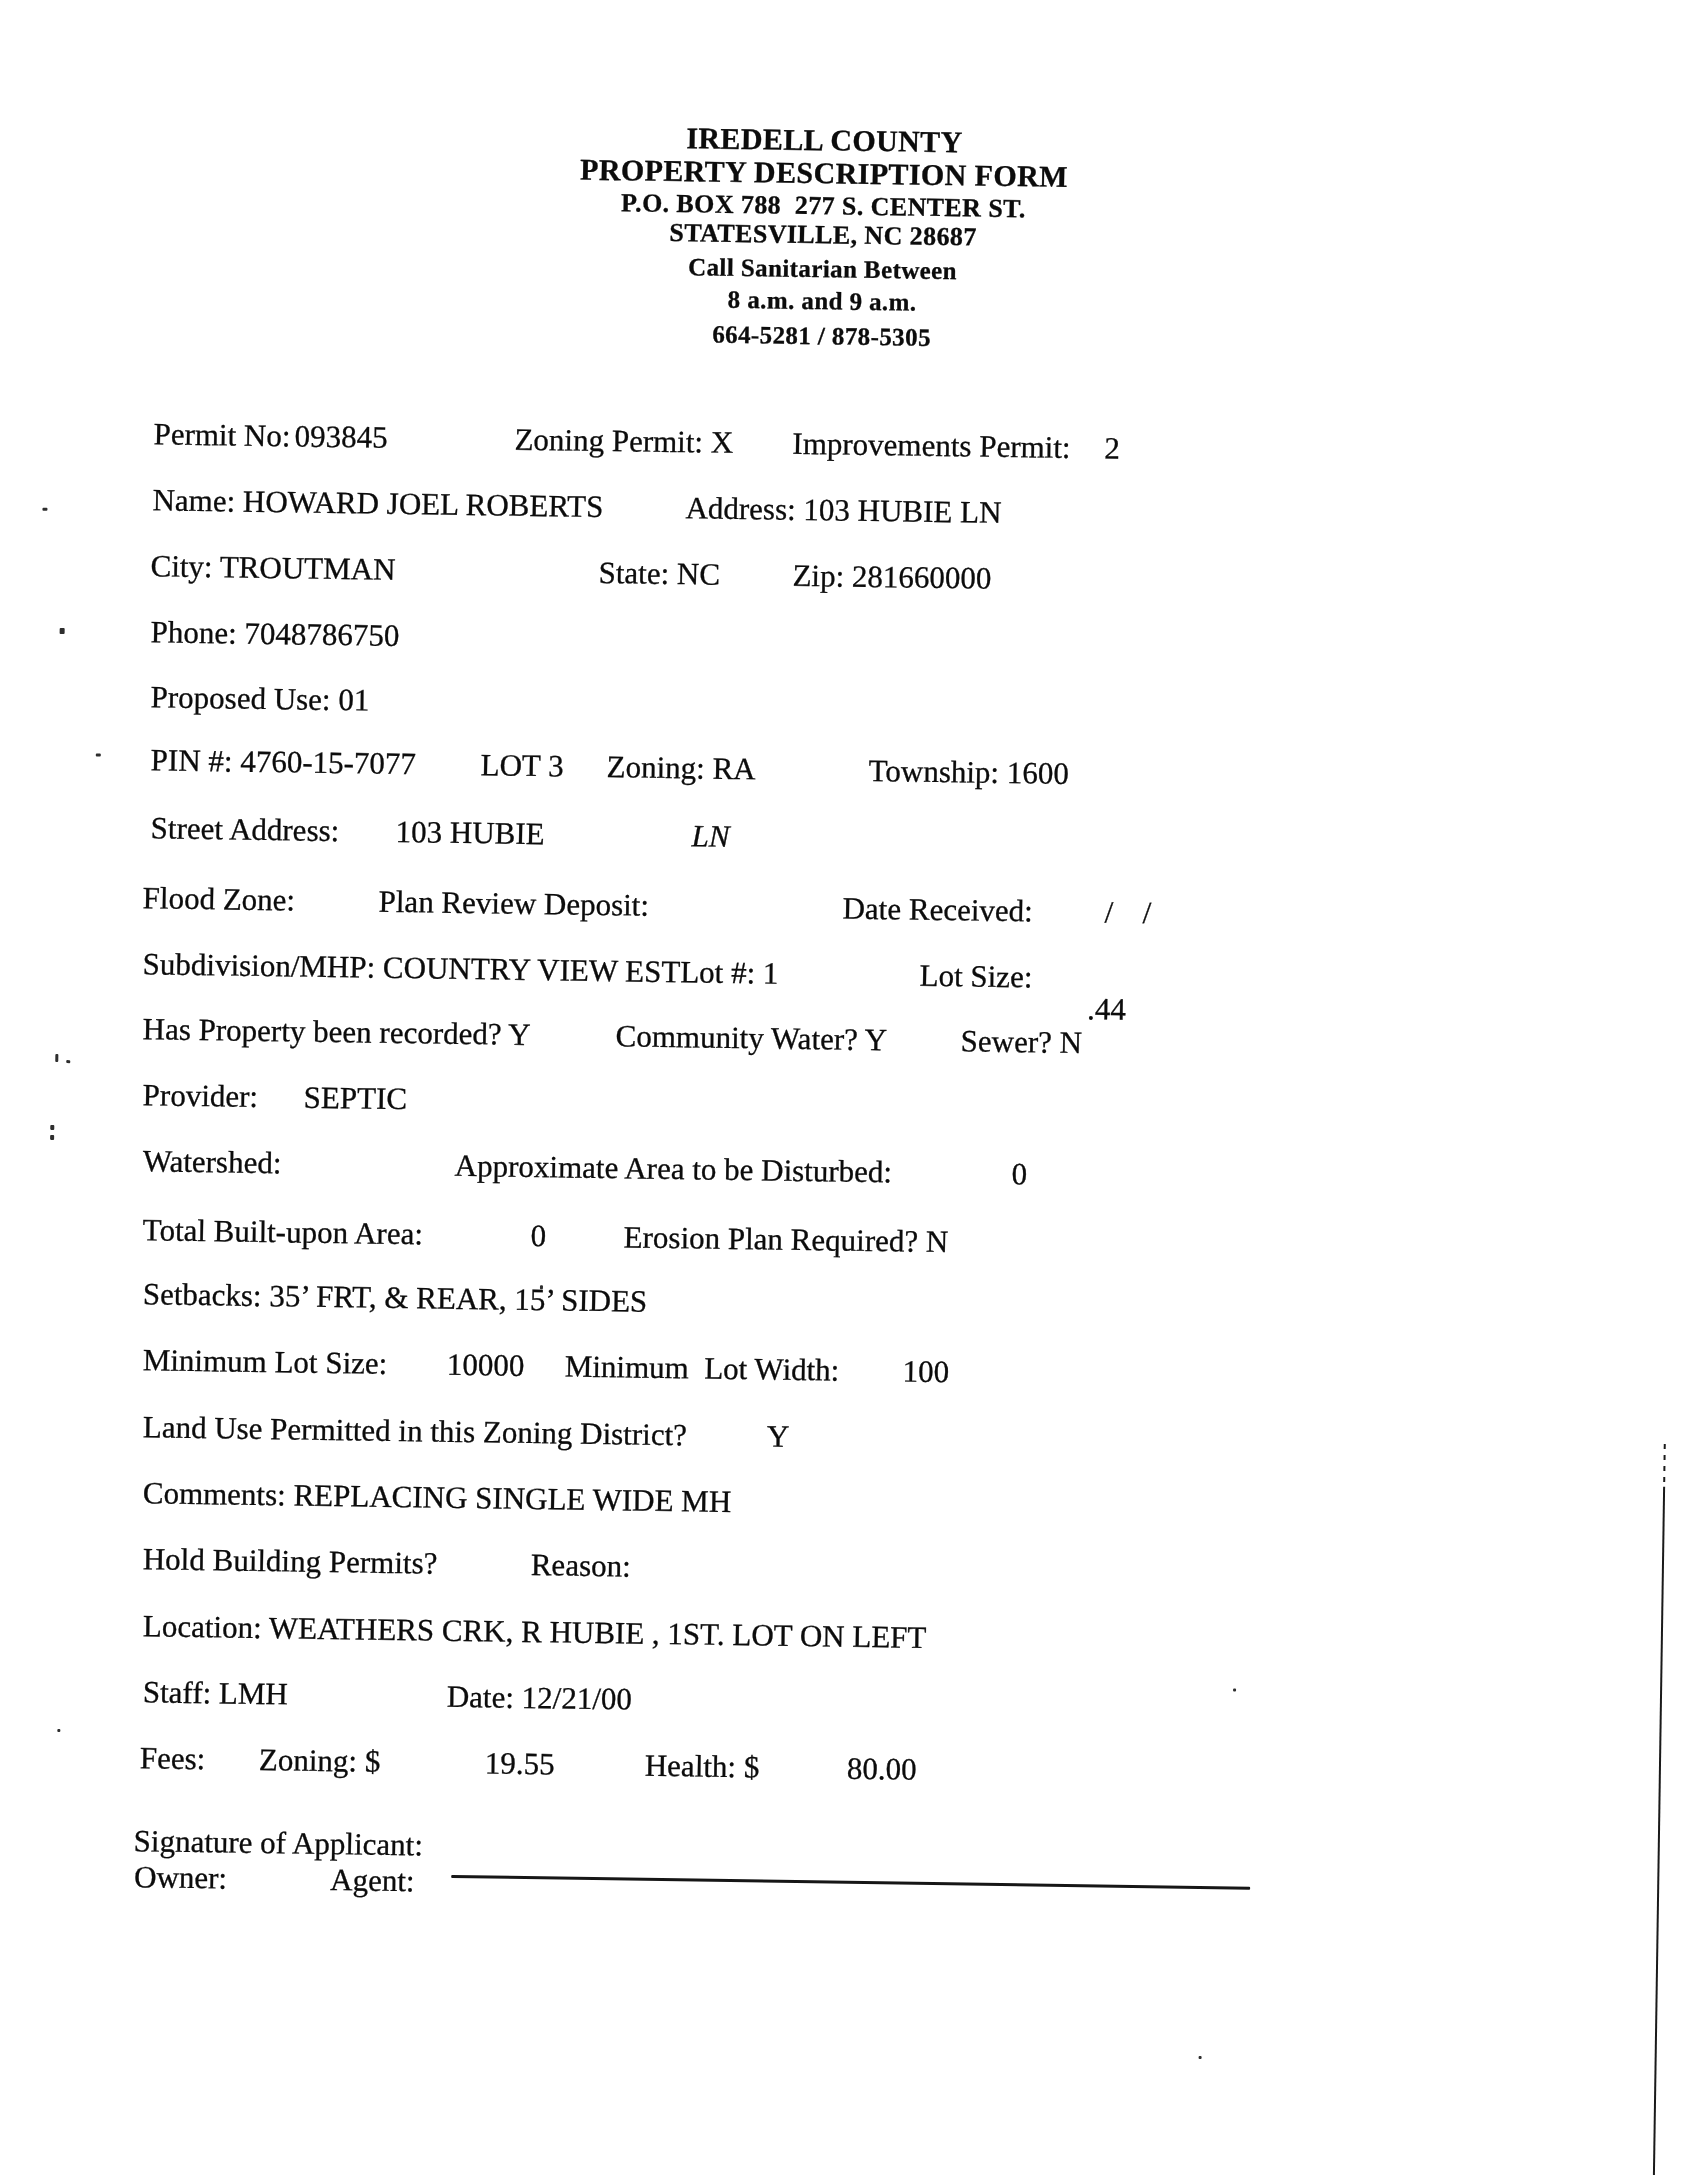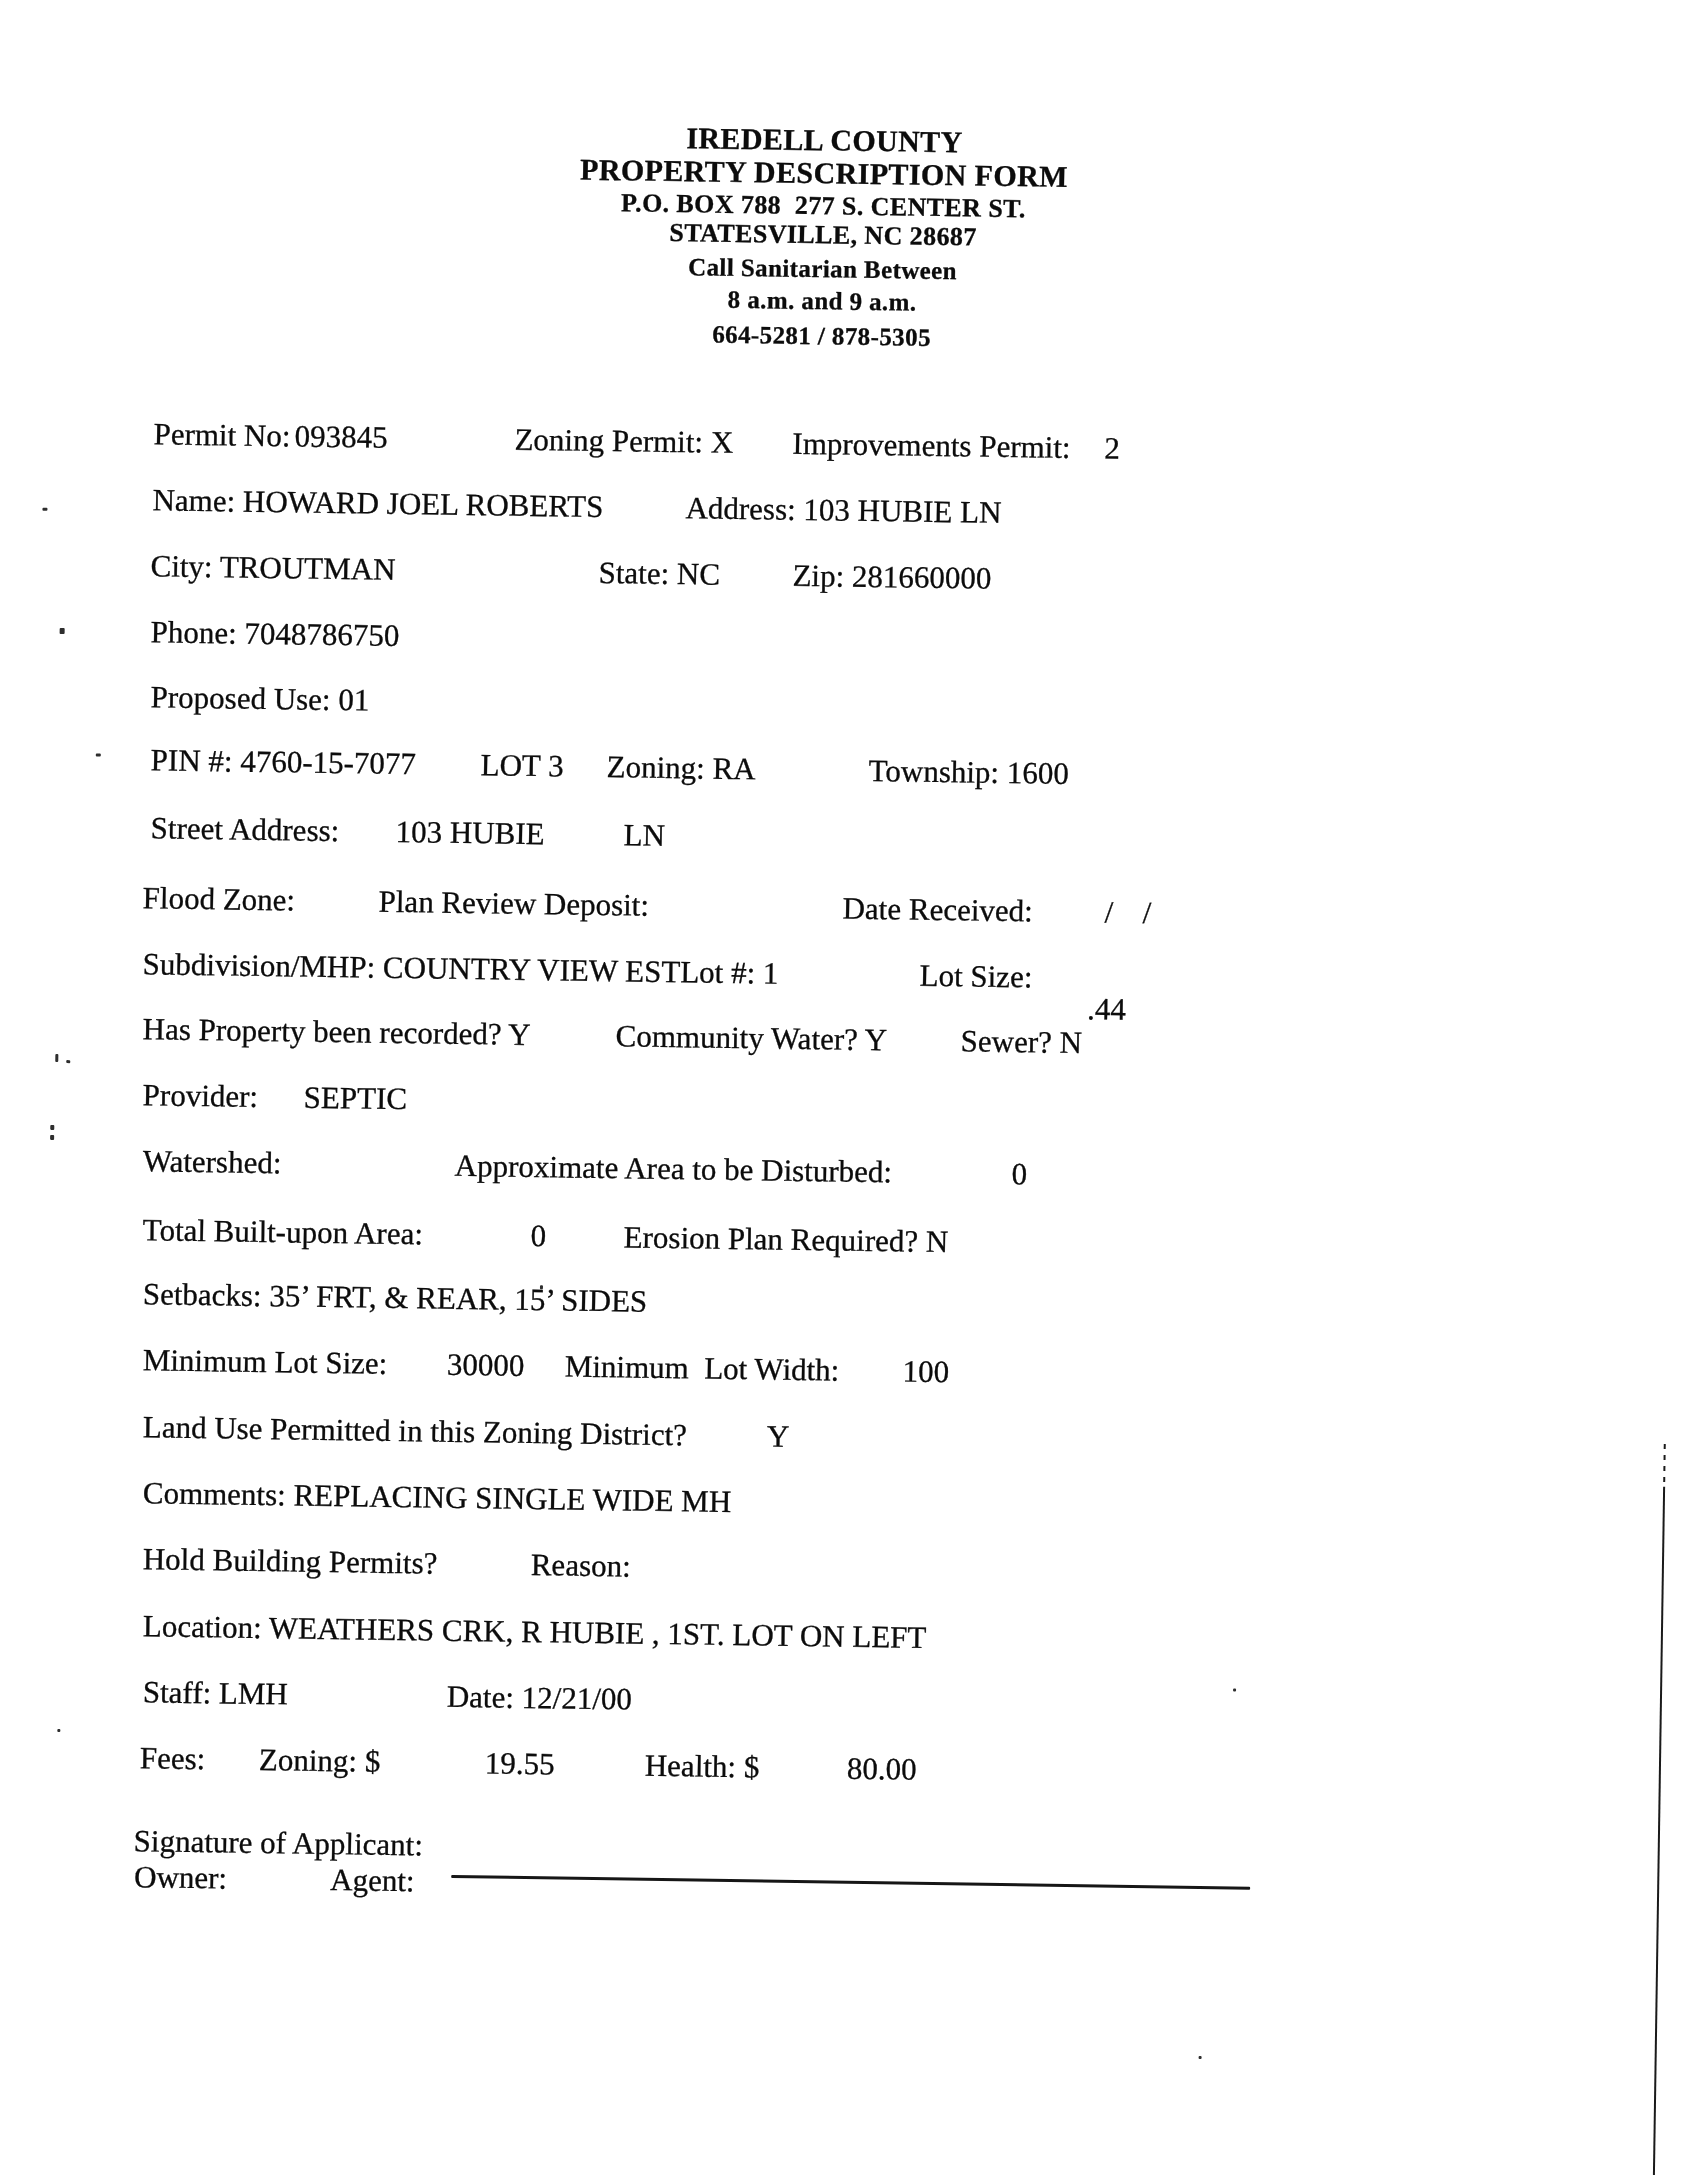--- a/index.html
+++ b/index.html
@@ -71,21 +71,21 @@
         </div>
         <div class="row" style="top: 740px;">
           <span class="seg" style="left: 162px;">PIN #: 4760-15-7077</span>
           <span class="seg" style="left: 492px;">LOT 3</span>
           <span class="seg" style="left: 618px;">Zoning: RA</span>
           <span class="seg" style="left: 880px;">Township: 1600</span>
         </div>
         <div class="row" style="top: 808px;">
           <span class="seg" style="left: 163px;">Street Address:</span>
           <span class="seg" style="left: 408px;">103 HUBIE</span>
-          <span class="seg" style="left: 636px;">LN</span>
+          <span class="seg" style="left: 704px; font-style: italic;">LN</span>
         </div>
         <div class="row" style="top: 878px;">
           <span class="seg" style="left: 156px;">Flood Zone:</span>
           <span class="seg" style="left: 392px;">Plan Review Deposit:</span>
           <span class="seg" style="left: 856px;">Date Received:</span>
           <span class="seg" style="left: 1118px;">/</span>
           <span class="seg" style="left: 1156px;">/</span>
         </div>
         <div class="row" style="top: 944px;">
           <span class="seg" style="left: 157px;">Subdivision/MHP: COUNTRY VIEW ESTLot #: 1</span>
@@ -109,21 +109,21 @@
         <div class="row" style="top: 1210px;">
           <span class="seg" style="left: 161px;">Total Built-upon Area:</span>
           <span class="seg" style="left: 549px;">0</span>
           <span class="seg" style="left: 642px;">Erosion Plan Required? N</span>
         </div>
         <div class="row" style="top: 1274px;">
           <span class="seg" style="left: 162px;">Setbacks: 35’ FRT, &amp; REAR, 15’ SIDES</span>
         </div>
         <div class="row" style="top: 1340px;">
           <span class="seg" style="left: 163px;">Minimum Lot Size:</span>
-          <span class="seg" style="left: 467px;">30000</span>
+          <span class="seg" style="left: 467px;">10000</span>
           <span class="seg" style="left: 585px;">Minimum  Lot Width:</span>
           <span class="seg" style="left: 923px;">100</span>
         </div>
         <div class="row" style="top: 1407px;">
           <span class="seg" style="left: 164px;">Land Use Permitted in this Zoning District?</span>
           <span class="seg" style="left: 788px;">Y</span>
         </div>
         <div class="row" style="top: 1473px;">
           <span class="seg" style="left: 165px;">Comments: REPLACING SINGLE WIDE MH</span>
         </div>

